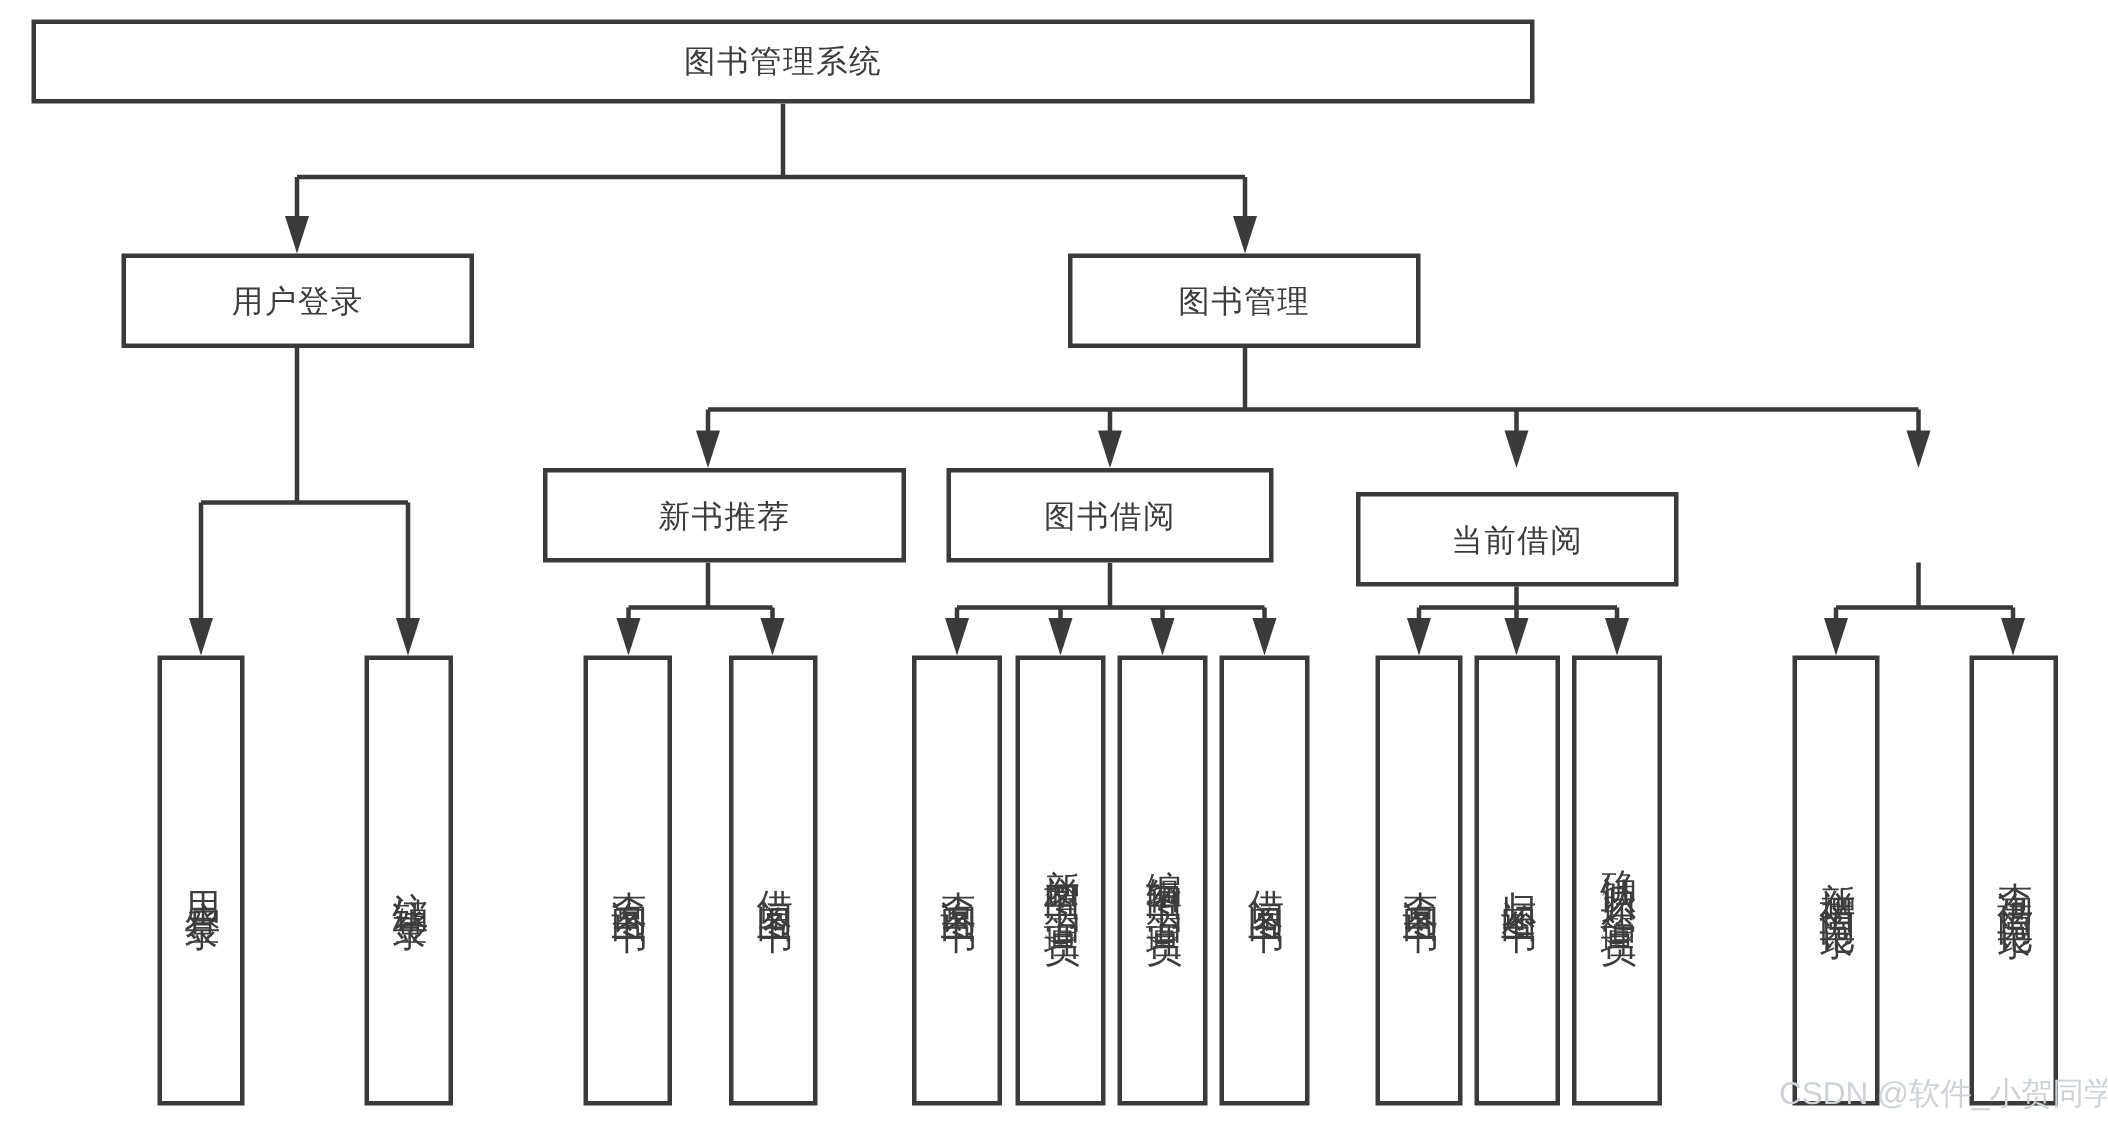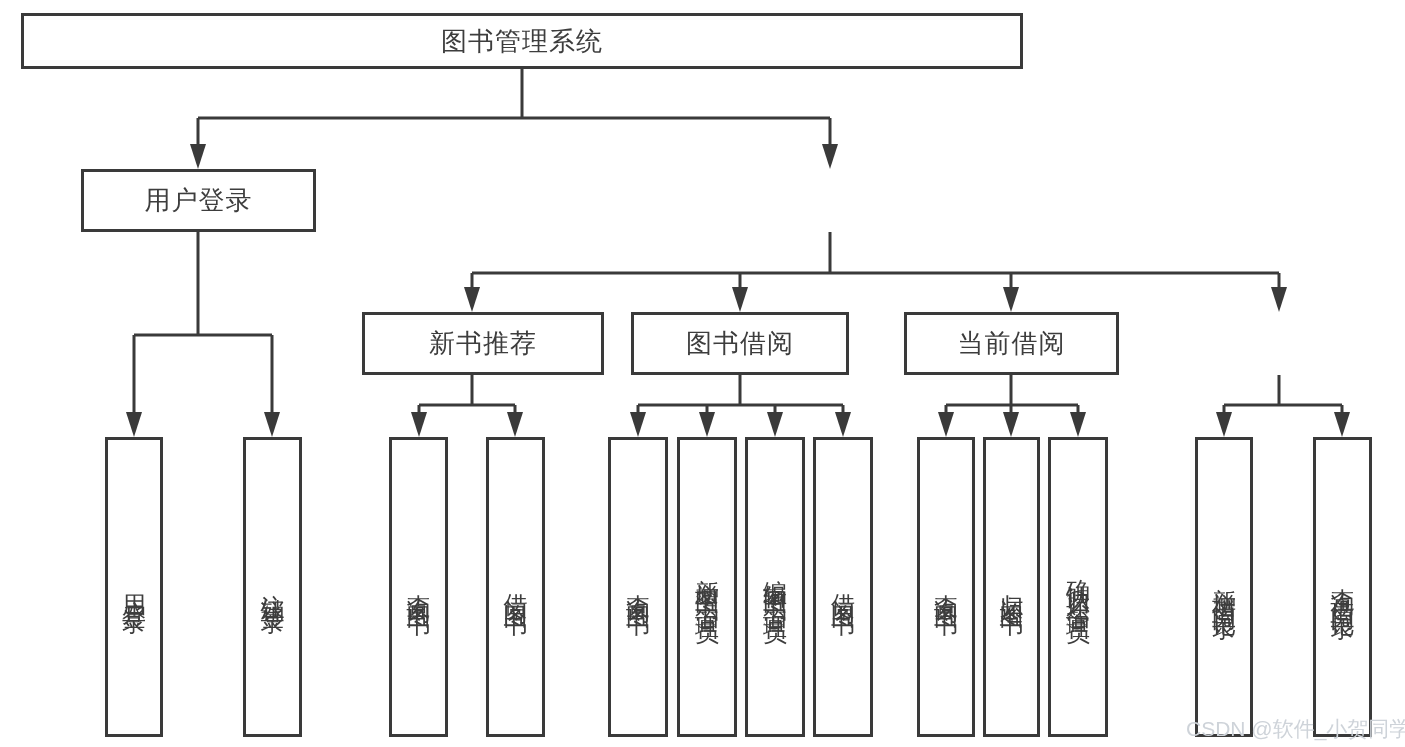--- a/index.html
+++ b/index.html
@@ -13,21 +13,21 @@
   }
   .connector-layer { position:absolute; left:0; top:0; width:1405px; height:747px; }
   .node {
     position:absolute;
     border:3px solid #3a3a3a;
     background:#ffffff;
     display:flex; align-items:center; justify-content:center;
     color:#3d3d3d;
   }
   .node.h span {
-    font-size:26px;
+    font-size:21px;
     letter-spacing:1px;
     white-space:nowrap;
   }
   .node.v span {
     writing-mode:vertical-rl;
     font-size:24px;
     letter-spacing:6px;
     line-height:1;
   }
   .watermark {
@@ -94,28 +94,31 @@
     </g>
   </svg>
 
   <div class="node h" style="left:21px;top:13px;width:1002px;height:56px">
     <span>图书管理系统</span>
   </div>
 
   <div class="node h" style="left:81px;top:169px;width:235px;height:63px">
     <span>用户登录</span>
   </div>
+  <div class="node h" style="left:712px;top:169px;width:235px;height:63px">
+    <span>图书管理</span>
+  </div>
 
   <div class="node h" style="left:362px;top:312px;width:242px;height:63px">
     <span>新书推荐</span>
   </div>
   <div class="node h" style="left:631px;top:312px;width:218px;height:63px">
     <span>图书借阅</span>
   </div>
-  <div class="node h" style="left:904px;top:312px;width:215px;height:63px">
+  <div class="node h" style="left:904px;top:328px;width:215px;height:63px">
     <span>当前借阅</span>
   </div>
 
   <div class="node v" style="left:105px;top:437px;width:58px;height:300px">
     <span>用户登录</span>
   </div>
   <div class="node v" style="left:243px;top:437px;width:59px;height:300px">
     <span>注销登录</span>
   </div>
 

